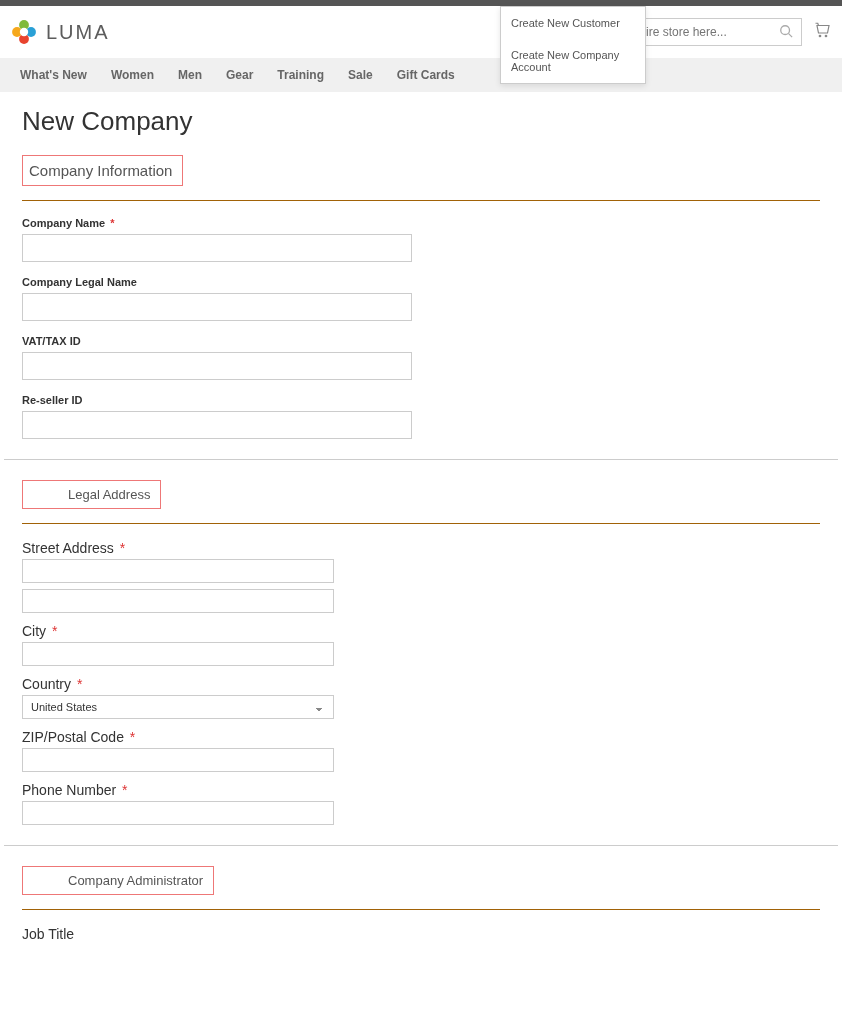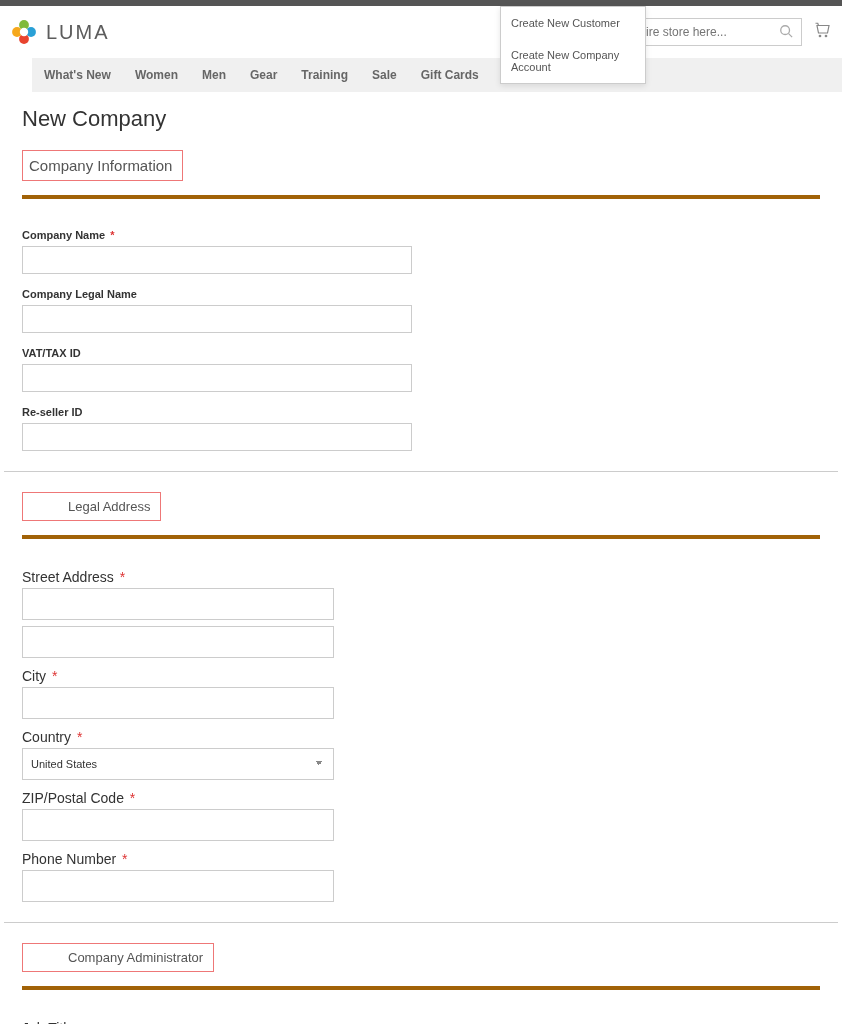--- a/index.html
+++ b/index.html
@@ -8,34 +8,34 @@
 .header { display: flex; align-items: flex-start; padding: 12px 10px 12px 10px; position: relative; }
 .logo { display: flex; align-items: center; gap: 8px; }
 .logo-text { font-size: 20px; font-weight: 500; letter-spacing: 2px; color: #5c5c5c; }
 .search-wrap { margin-left: auto; display: flex; align-items: center; gap: 12px; }
 .search-box { display: flex; align-items: center; border: 1px solid #ccc; padding: 4px 8px; width: 175px; height: 28px; }
 .search-box input { border: none; outline: none; font-size: 12px; color: #999; width: 100%; }
 .search-box .sicon { color: #aaa; font-size: 14px; }
 .cart { color: #888; font-size: 18px; }
 .dropdown { position: absolute; top: 0px; left: 500px; width: 146px; background: #fff; border: 1px solid #ccc; box-shadow: 0 2px 6px rgba(0,0,0,0.1); z-index: 10; }
 .dropdown-item { padding: 10px 10px; font-size: 11px; color: #555; cursor: pointer; }
-.nav { background: #f0f0f0; padding: 0 0; margin-left: 32px; }
+.nav { background: #f0f0f0; padding: 0 8px; }
 .nav ul { list-style: none; display: flex; }
 .nav li { padding: 10px 12px; font-size: 12px; font-weight: 600; color: #666; cursor: pointer; }
-.page-title { font-size: 22px; font-weight: 300; color: #333; padding: 14px 22px 18px; }
+.page-title { font-size: 26px; font-weight: 300; color: #333; padding: 14px 22px 18px; }
 .section { padding: 0 22px; }
 .section-header { font-size: 15px; font-weight: 300; color: #555; padding: 6px 4px; border-bottom: 1px solid #ccc; margin-bottom: 14px; }
 .section-header.boxed { border: 1px solid #e77; display: inline-block; border-bottom: 1px solid #e77; padding: 6px 10px 6px 6px; }
-.section-header-wrap { border-bottom: 4px solid #a16207; margin-bottom: 30px; }
+.section-header-wrap { border-bottom: 1px solid #a16207; margin-bottom: 16px; }
 .field { margin-bottom: 14px; }
 .field label { display: block; font-size: 11px; font-weight: 600; color: #333; margin-bottom: 5px; }
 .field .req { color: #d33; margin-left: 2px; }
 .field input[type=text], .field select { width: 390px; height: 28px; border: 1px solid #ccc; padding: 0 8px; font-size: 12px; color: #333; background: #fff; }
 .field select { appearance: none; -webkit-appearance: none; background-image: linear-gradient(45deg, transparent 50%, #888 50%), linear-gradient(135deg, #888 50%, transparent 50%); background-position: calc(100% - 14px) 12px, calc(100% - 10px) 12px; background-size: 4px 4px, 4px 4px; background-repeat: no-repeat; padding-right: 24px; }
-.small .field input[type=text], .small .field select { width: 312px; height: 32px; font-size: 11px; }
+.small .field input[type=text], .small .field select { width: 312px; height: 24px; font-size: 11px; }
 .small .field label { font-size: 14px; font-weight: 400; margin-bottom: 3px; }
 .small .field { margin-bottom: 10px; }
 .small .section-header { font-size: 13px; padding-left: 45px; }
 .divider { border-top: 1px solid #ccc; margin: 20px 4px 20px 4px; }
 .street-group input { margin-bottom: 6px; display: block; }
 svg.logo-svg { width: 28px; height: 28px; }
 </style>
 </head>
 <body>
 

